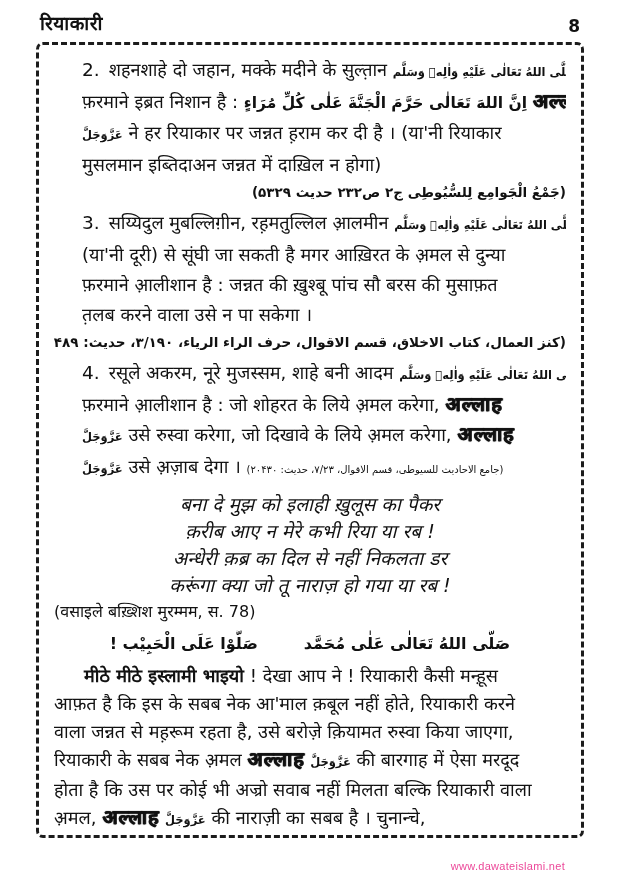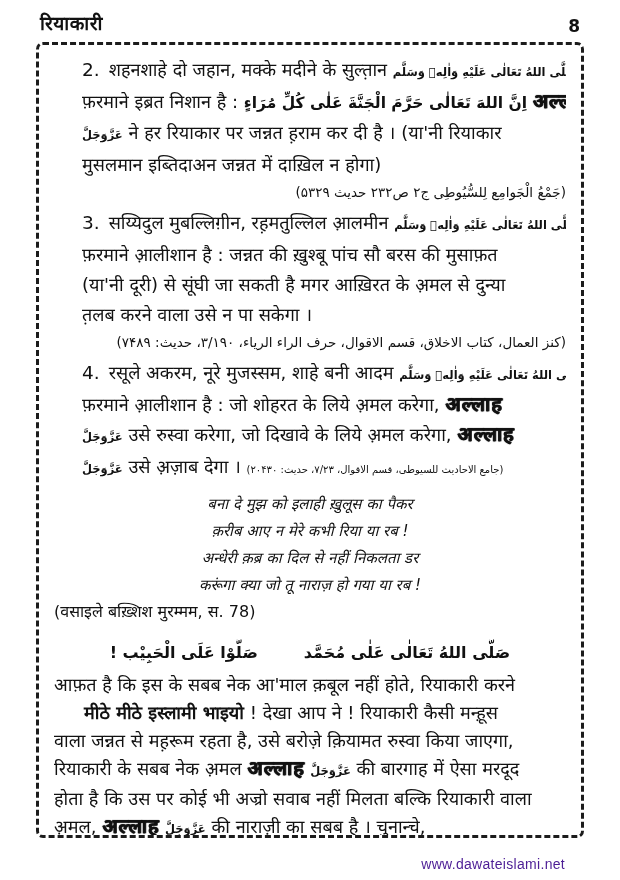--- a/index.html
+++ b/index.html
@@ -25,35 +25,35 @@
     white-space:nowrap;overflow:hidden;max-width:100%;
     font-size:18px;line-height:30px;
   }
   .num{display:inline-block;margin-right:9px;font-size:18.5px;}
   .a{font-size:15.5px;font-weight:600;text-align:center;}
   .s{font-size:11.5px;font-weight:600;}
   .allah{font-weight:700;font-size:1.1em;letter-spacing:1px;text-shadow:0 0 1px #000,1px 0 0 #333;}
   .b{font-weight:700;}
   .citation .line{
     text-align:right;direction:rtl;font-size:13.5px;line-height:20px;
-    margin:2px 0 6px 0;font-weight:400;
+    margin:2px 0 6px 0;font-weight:700;
   }
   .verse{margin-top:6px;}
-  .verse .line{text-align:center;font-style:italic;font-size:15px;line-height:27px;}
+  .verse .line{text-align:center;font-style:italic;font-size:19px;line-height:27px;}
   .attribution .line{font-size:16px;line-height:26px;}
-  .salat{margin-top:14px;}
+  .salat{margin-top:5px;}
   .salat .line{display:flex;justify-content:center;gap:46px;line-height:28px;}
   .salat .a{font-size:16px;font-weight:700;}
   .paragraph{margin-top:4px;}
   .paragraph .line{line-height:28px;}
   .ind{padding-left:30px;}
   .cit-inline{font-size:10px;direction:rtl;unicode-bidi:isolate;font-weight:400;}
   .watermark{
     position:absolute;bottom:8px;right:55px;
-    color:#4c1d95;font-size:14px;letter-spacing:0.3px;
+    color:#ec4899;font-size:11px;letter-spacing:0.3px;
     font-family:"Liberation Sans","DejaVu Sans",sans-serif;
   }
 </style>
 </head>
 <body>
 
 <div class="page-header">
   <span class="book-title">रियाकारी</span>
   <span class="page-num">8</span>
 </div>
@@ -63,22 +63,22 @@
       <div class="line"><span class="num">2.</span><span class="d">शहनशाहे दो जहान, मक्के मदीने के सुल्त़ान </span><span class="s" dir="rtl">صَلَّى اللهُ تَعَالٰى عَلَيْهِ وَاٰلِهٖ وَسَلَّم</span><span class="d"> का</span></div>
       <div class="line"><span class="d">फ़रमाने इब्रत निशान है : </span><span class="a" dir="rtl">اِنَّ اللهَ تَعَالٰى حَرَّمَ الْجَنَّةَ عَلٰى كُلِّ مُرَاءٍ</span><span class="d"> </span><span class="allah">अल्लाह</span></div>
       <div class="line"><span class="s" dir="rtl">عَزَّوَجَلَّ</span><span class="d"> ने हर रियाकार पर जन्नत ह़राम कर दी है । (या'नी रियाकार</span></div>
       <div class="line"><span class="d">मुसलमान इब्तिदाअन जन्नत में दाख़िल न होगा)</span></div>
     </div>
     <div class="block citation">
       <div class="line"><span class="d">(جَمْعُ الْجَوامِع لِلسُّیُوطِی ج۲ ص۲۳۲ حدیث ۵۳۲۹)</span></div>
     </div>
     <div class="block list-item">
       <div class="line"><span class="num">3.</span><span class="d">सय्यिदुल मुबल्लिग़ीन, रह़मतुल्लिल आ़लमीन </span><span class="s" dir="rtl">صَلَّى اللهُ تَعَالٰى عَلَيْهِ وَاٰلِهٖ وَسَلَّم</span><span class="d"> का</span></div>
+      <div class="line"><span class="d">(या'नी दूरी) से सूंघी जा सकती है मगर आख़िरत के अ़मल से दुन्या</span></div>
       <div class="line"><span class="d">फ़रमाने आ़लीशान है : जन्नत की ख़ुश्बू पांच सौ बरस की मुसाफ़त</span></div>
-      <div class="line"><span class="d">(या'नी दूरी) से सूंघी जा सकती है मगर आख़िरत के अ़मल से दुन्या</span></div>
       <div class="line"><span class="d">त़लब करने वाला उसे न पा सकेगा ।</span></div>
     </div>
     <div class="block citation">
       <div class="line"><span class="d">(کنز العمال، کتاب الاخلاق، قسم الاقوال، حرف الراء الریاء، ۳/۱۹۰، حدیث: ۷۴۸۹)</span></div>
     </div>
     <div class="block list-item">
       <div class="line"><span class="num">4.</span><span class="d">रसूले अकरम, नूरे मुजस्सम, शाहे बनी आदम </span><span class="s" dir="rtl">صَلَّى اللهُ تَعَالٰى عَلَيْهِ وَاٰلِهٖ وَسَلَّم</span><span class="d"> का</span></div>
       <div class="line"><span class="d">फ़रमाने आ़लीशान है : जो शोहरत के लिये अ़मल करेगा, </span><span class="allah">अल्लाह</span></div>
       <div class="line"><span class="s" dir="rtl">عَزَّوَجَلَّ</span><span class="d"> उसे रुस्वा करेगा, जो दिखावे के लिये अ़मल करेगा, </span><span class="allah">अल्लाह</span></div>
       <div class="line"><span class="s" dir="rtl">عَزَّوَجَلَّ</span><span class="d"> उसे अ़ज़ाब देगा । </span><span class="cit-inline" dir="rtl">(جامع الاحادیث للسیوطی، قسم الاقوال، ۷/۲۳، حدیث: ۲۰۴۳۰)</span></div>
@@ -92,22 +92,22 @@
     <div class="block attribution">
       <div class="line"><span class="d">(वसाइले बख़्शिश मुरम्मम, स. 78)</span></div>
     </div>
     <div class="block salat">
       <div class="line">
         <span class="a" dir="rtl">صَلُّوْا عَلَى الْحَبِيْب !</span>
         <span class="a" dir="rtl">صَلَّى اللهُ تَعَالٰى عَلٰى مُحَمَّد</span>
       </div>
     </div>
     <div class="block paragraph">
+      <div class="line ind"><span class="b">मीठे मीठे इस्लामी भाइयो</span><span class="d"> ! देखा आप ने ! रियाकारी कैसी मन्ह़ूस</span></div>
       <div class="line"><span class="d">आफ़त है कि इस के सबब नेक आ'माल क़बूल नहीं होते, रियाकारी करने</span></div>
-      <div class="line ind"><span class="b">मीठे मीठे इस्लामी भाइयो</span><span class="d"> ! देखा आप ने ! रियाकारी कैसी मन्ह़ूस</span></div>
       <div class="line"><span class="d">वाला जन्नत से मह़रूम रहता है, उसे बरोज़े क़ियामत रुस्वा किया जाएगा,</span></div>
       <div class="line"><span class="d">रियाकारी के सबब नेक अ़मल </span><span class="allah">अल्लाह</span><span class="d"> </span><span class="s" dir="rtl">عَزَّوَجَلَّ</span><span class="d"> की बारगाह में ऐसा मरदूद</span></div>
       <div class="line"><span class="d">होता है कि उस पर कोई भी अज्रो सवाब नहीं मिलता बल्कि रियाकारी वाला</span></div>
       <div class="line"><span class="d">अ़मल, </span><span class="allah">अल्लाह</span><span class="d"> </span><span class="s" dir="rtl">عَزَّوَجَلَّ</span><span class="d"> की नाराज़ी का सबब है । चुनान्चे,</span></div>
     </div>
   </div>
 
 <div class="watermark">www.dawateislami.net</div>
 
 </body></html>

